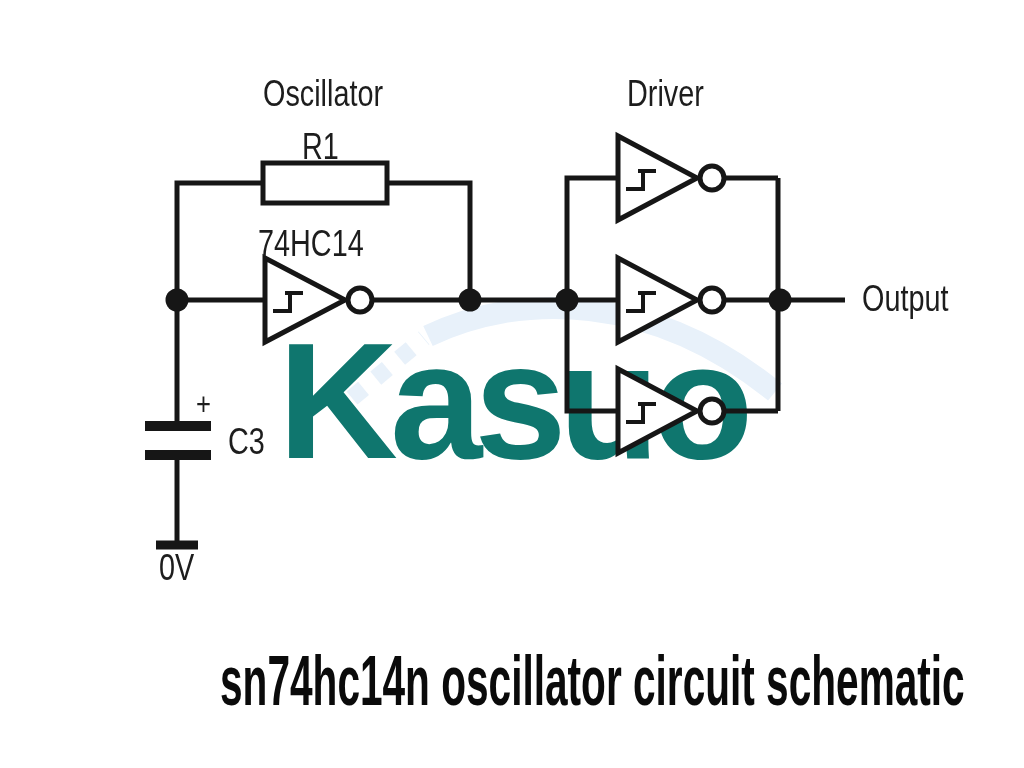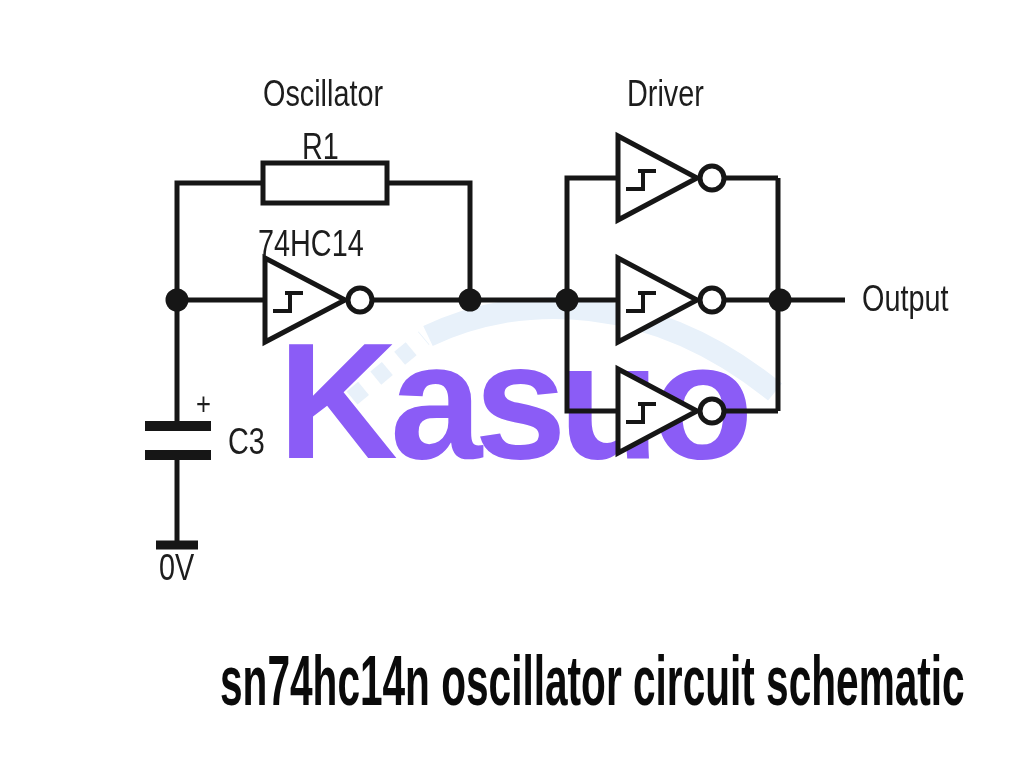--- a/index.html
+++ b/index.html
@@ -8,21 +8,21 @@
     width:1024px;height:768px;
     background:#ffffff;
     overflow:hidden;
     font-family:"Liberation Sans", sans-serif;
   }
   
   #watermark-layer{position:absolute;left:0;top:0;z-index:1;}
   #watermark-text{
     position:absolute;left:278px;top:318px;z-index:1;
     font-size:166px;font-weight:bold;line-height:1;
-    letter-spacing:-8px;color:#8b5cf6;white-space:nowrap;
+    letter-spacing:-8px;color:#0f766e;white-space:nowrap;
     user-select:none;
   }
   #circuit-layer{position:absolute;left:0;top:0;z-index:2;}
   .lbl{
     position:absolute;z-index:3;
     font-size:36px;line-height:1;color:#1d1d1d;white-space:nowrap;
     transform:scaleX(0.8);transform-origin:0 0;
   }
   #lbl-oscillator{left:263px;top:76px;}
   #lbl-driver{left:627px;top:76px;}

